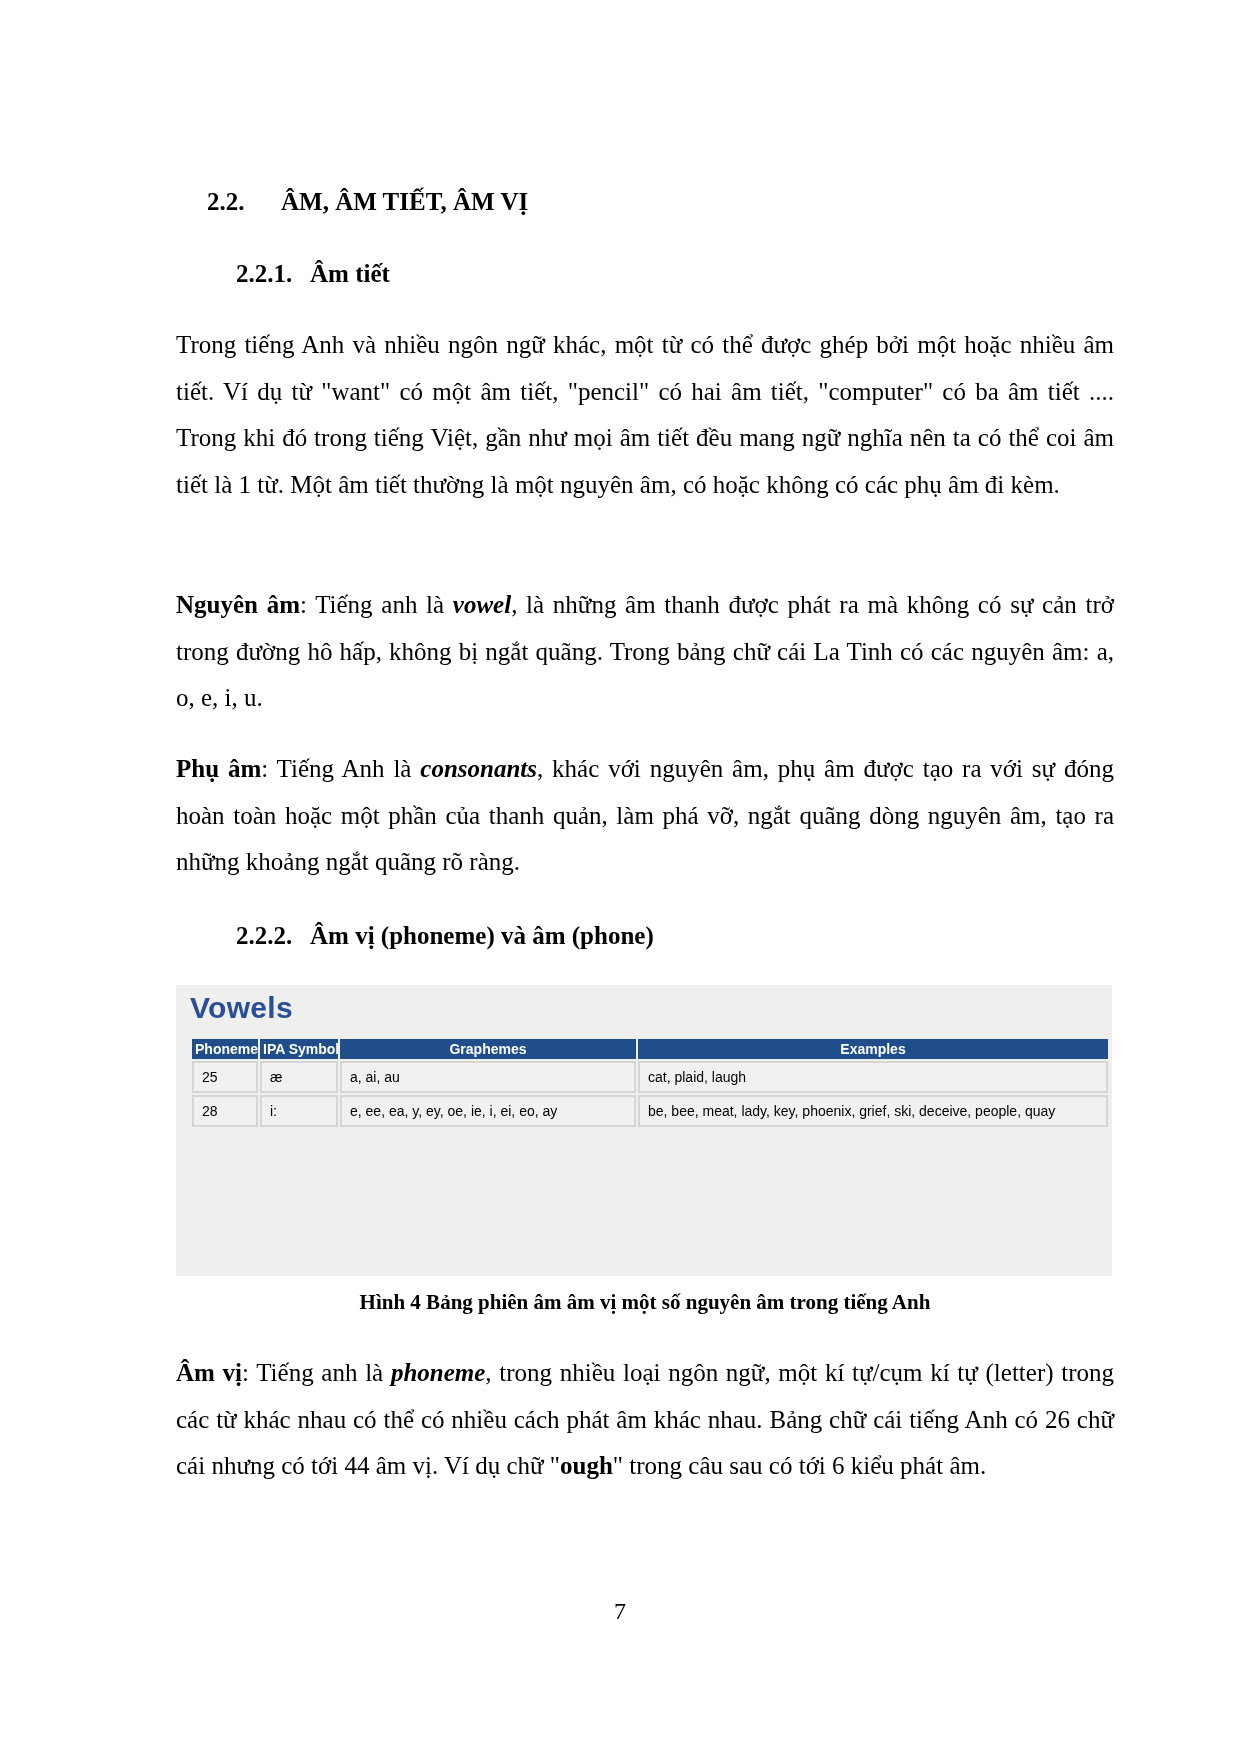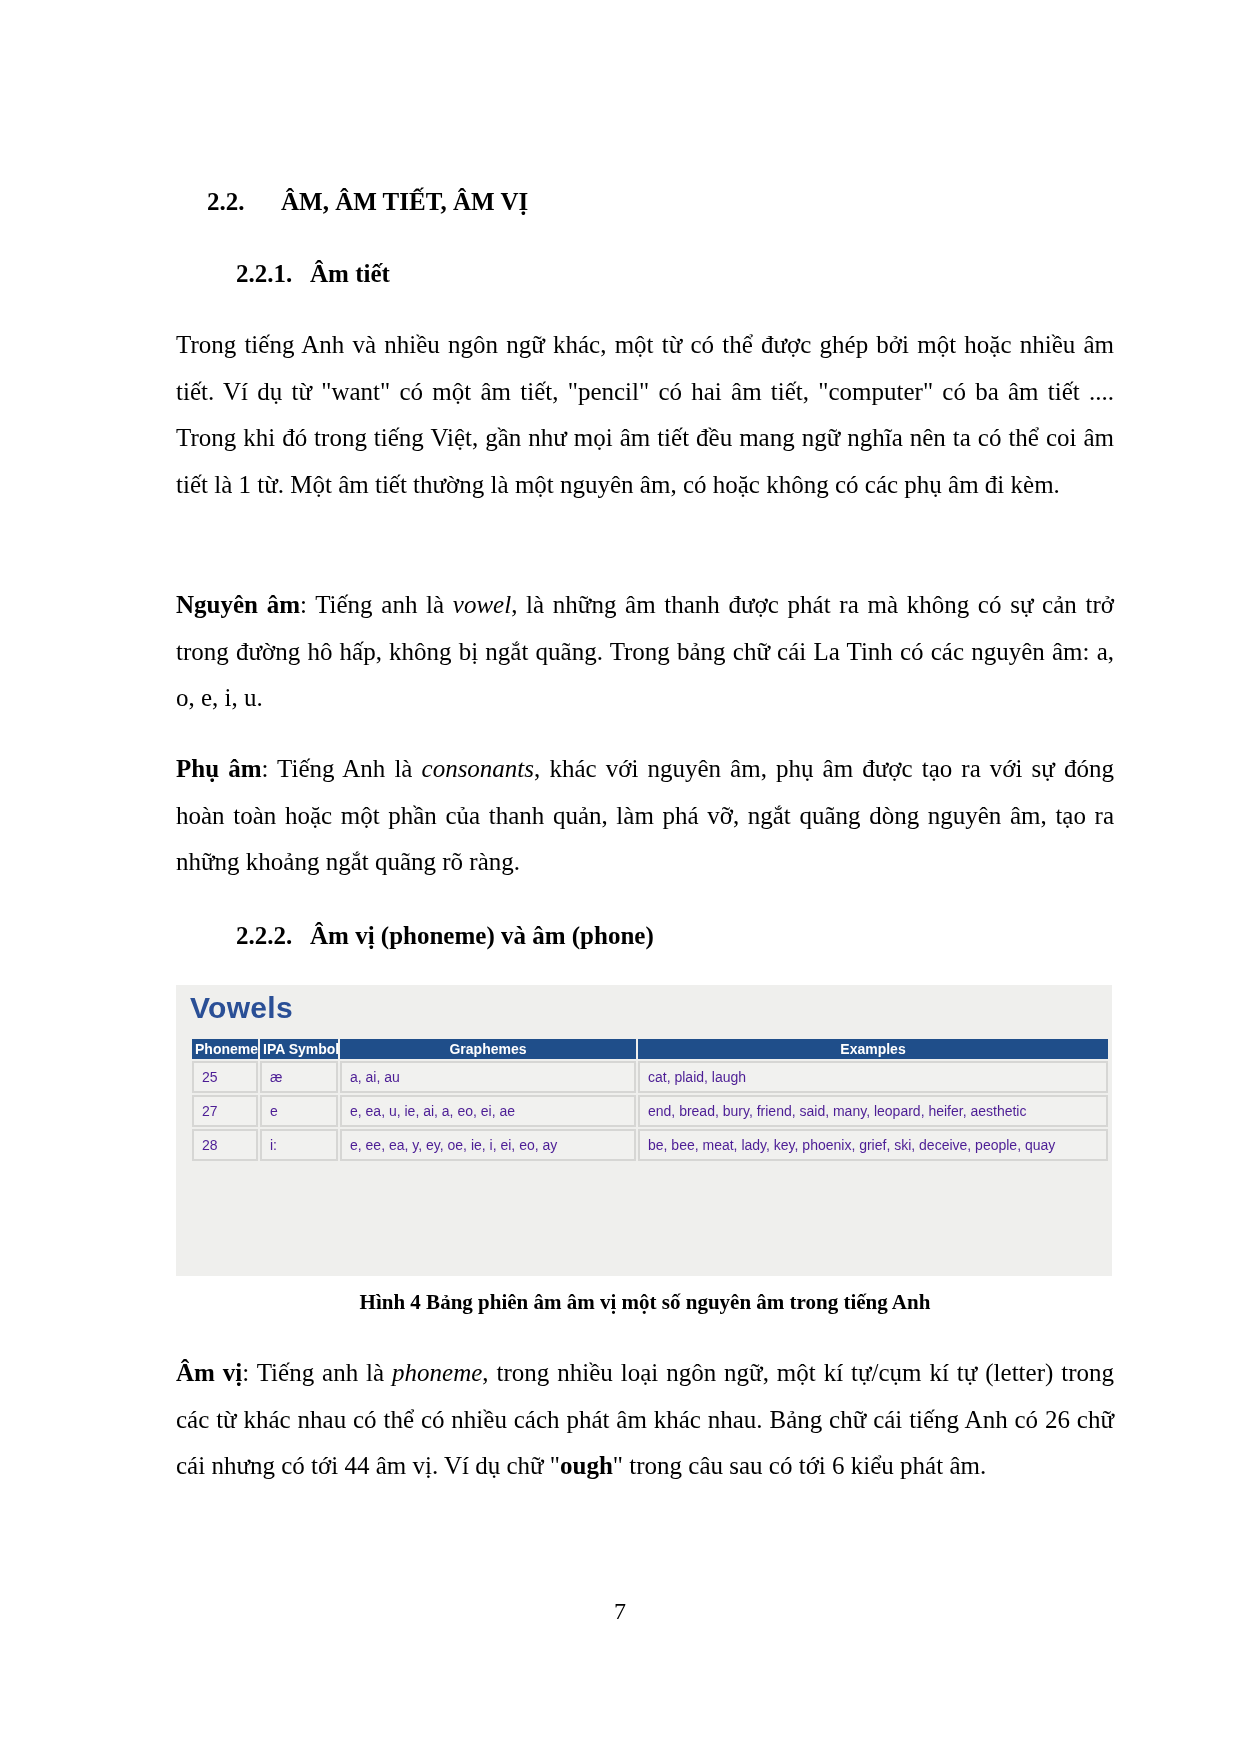--- a/index.html
+++ b/index.html
@@ -5,31 +5,31 @@
   html, body { margin: 0; padding: 0; background: #ffffff; }
   body { width: 1240px; height: 1754px; position: relative; overflow: hidden;
          font-family: "Liberation Serif", "DejaVu Serif", serif; color: #000; }
   .abs { position: absolute; }
   .h2 { left: 207px; top: 188px; font-size: 25px; font-weight: bold; white-space: nowrap; }
   .h2 .num { display: inline-block; width: 74px; }
   .h3 { font-size: 25px; font-weight: bold; white-space: nowrap; }
   .h3 .num { display: inline-block; width: 74px; }
   .para { left: 176px; width: 938px; font-size: 25px; line-height: 46.5px; text-align: justify; }
   .para b { font-weight: bold; }
-  .para i { font-style: italic; }
+  .para i { font-style: italic; font-weight: bold; }
 
   .figure { left: 176px; top: 985px; width: 936px; height: 291px; background: #efefed; }
   .fig-title { position: absolute; left: 14px; top: 6px; font-family: "Liberation Sans", "DejaVu Sans", sans-serif;
                font-weight: bold; font-size: 30px; color: #2a4f96; letter-spacing: 0.3px; }
   table.vowels { position: absolute; left: 14px; top: 52px; width: 920px; border-collapse: separate; border-spacing: 2px;
                  font-family: "Liberation Sans", "DejaVu Sans", sans-serif; table-layout: fixed; }
   table.vowels th { background: #1f4e8a; color: #ffffff; font-size: 14px; font-weight: bold; height: 20px;
                     padding: 0 3px; text-align: center; white-space: nowrap; }
   table.vowels th.left { text-align: left; }
-  table.vowels td { background: #f1f1ef; border: 2px solid #d6d6d4; font-size: 14px; color: #4c1d95;
+  table.vowels td { background: #f1f1ef; border: 2px solid #d6d6d4; font-size: 14px; color: #000000;
                     height: 28px; padding: 0 8px; white-space: nowrap; overflow: hidden; }
   .caption { left: 176px; width: 938px; top: 1290px; font-size: 21px; font-weight: bold; text-align: center; }
   .pagenum { left: 0; width: 1240px; top: 1598px; font-size: 24px; text-align: center; }
 </style>
 </head>
 <body>
 
 <div class="abs h2">
   <span class="num">2.2.</span><span>ÂM, ÂM TIẾT, ÂM VỊ</span>
 </div>
@@ -66,26 +66,20 @@
       </tr>
     </thead>
     <tbody>
       <tr>
         <td>25</td>
         <td>æ</td>
         <td>a, ai, au</td>
         <td>cat, plaid, laugh</td>
       </tr>
       <tr>
-        <td>27</td>
-        <td>e</td>
-        <td>e, ea, u, ie, ai, a, eo, ei, ae</td>
-        <td>end, bread, bury, friend, said, many, leopard, heifer, aesthetic</td>
-      </tr>
-      <tr>
         <td>28</td>
         <td>i:</td>
         <td>e, ee, ea, y, ey, oe, ie, i, ei, eo, ay</td>
         <td>be, bee, meat, lady, key, phoenix, grief, ski, deceive, people, quay</td>
       </tr>
     </tbody>
   </table>
 </div>
 
 <div class="abs caption">Hình 4 Bảng phiên âm âm vị một số nguyên âm trong tiếng Anh</div>

